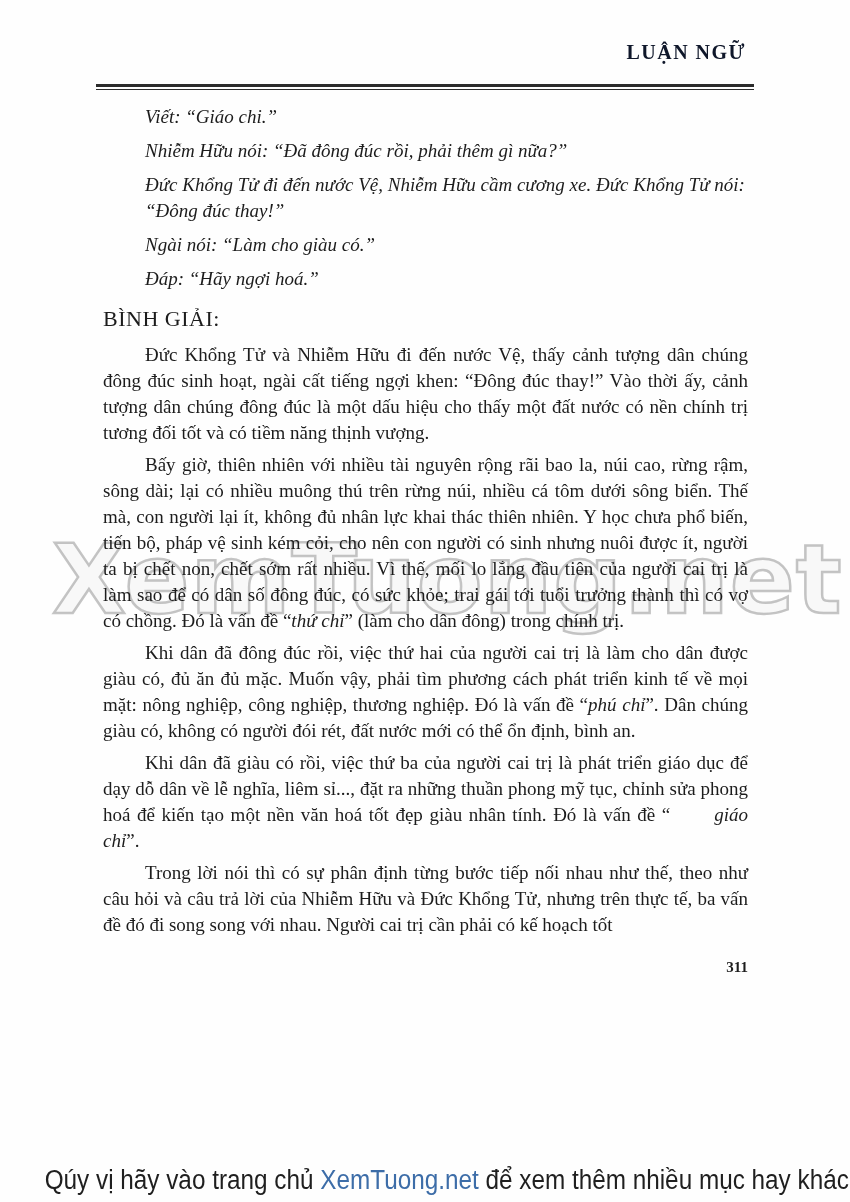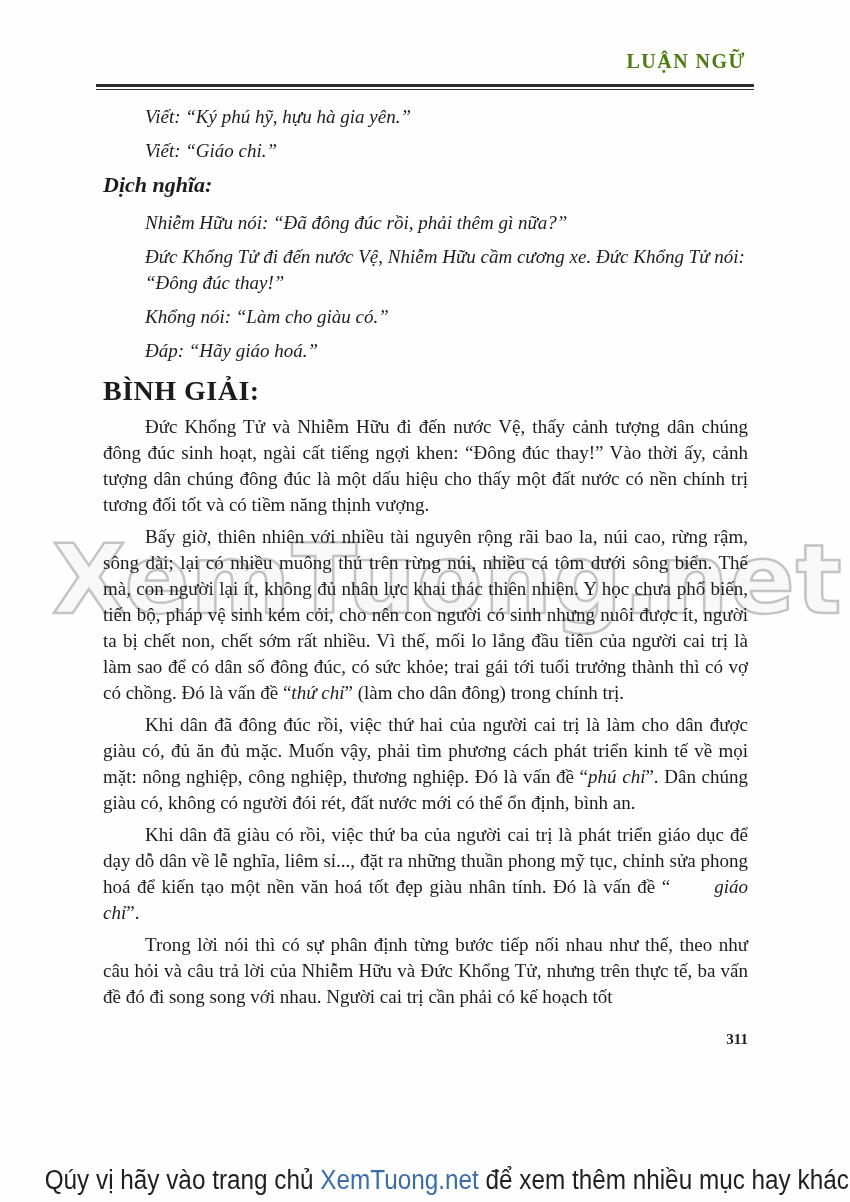--- a/index.html
+++ b/index.html
@@ -12,26 +12,26 @@
     overflow: hidden;
   }
   .page {
     position: relative;
     width: 850px; height: 1202px;
     background: #fefefe;
   }
   
   .running-head {
     position: absolute;
-    top: 50px; left: 103px; right: 104px;
+    top: 41px; left: 103px; right: 104px;
     text-align: right;
     font-weight: bold;
     font-size: 20px;
     letter-spacing: 1.5px;
-    color: #4d7c0f;
+    color: #0f172a;
   }
   .header-rule {
     position: absolute;
     top: 84px; left: 96px; right: 96px;
   }
   .header-rule .rule-a { height: 3px; background: #2b2b2b; }
   .header-rule .rule-b { height: 1px; background: #2b2b2b; margin-top: 2px; }
   
   .content {
     position: absolute;
@@ -45,22 +45,22 @@
     margin-left: 42px;
     margin-bottom: 8px;
   }
   .section-heading-italic {
     font-weight: bold;
     font-style: italic;
     font-size: 22px;
     margin: 6px 0 12px 0;
   }
   .section-heading {
-    font-weight: bold;
-    font-size: 28px;
+    font-weight: normal;
+    font-size: 22px;
     letter-spacing: 0.5px;
     margin: 14px 0 10px 0;
   }
   .body-para {
     text-align: justify;
     text-indent: 42px;
     margin-bottom: 6px;
   }
   .page-number {
     text-align: right;
@@ -111,29 +111,27 @@
 
   <div class="running-head">LUẬN NGỮ</div>
   <div class="header-rule">
     <div class="rule-a"></div>
     <div class="rule-b"></div>
   </div>
 
   <div class="watermark">XemTuong.net</div>
 
   <div class="content">
-    <p class="quote-line">Viết: “Ký phú hỹ, hựu hà gia yên.”</p>
     <p class="quote-line">Viết: “Giáo chi.”</p>
 
-    <h2 class="section-heading-italic">Dịch nghĩa:</h2>
 
     <p class="quote-line">Nhiễm Hữu nói: “Đã đông đúc rồi, phải thêm gì nữa?”</p>
     <p class="quote-line">Đức Khổng Tử đi đến nước Vệ, Nhiễm Hữu cầm cương xe. Đức Khổng Tử nói: “Đông đúc thay!”</p>
-    <p class="quote-line">Khổng nói: “Làm cho giàu có.”</p>
-    <p class="quote-line">Đáp: “Hãy giáo hoá.”</p>
+    <p class="quote-line">Ngài nói: “Làm cho giàu có.”</p>
+    <p class="quote-line">Đáp: “Hãy ngợi hoá.”</p>
 
     <h2 class="section-heading">BÌNH GIẢI:</h2>
 
     <p class="body-para"><span>Đức Khổng Tử và Nhiễm Hữu đi đến nước Vệ, thấy cảnh tượng dân chúng đông đúc sinh hoạt, ngài cất tiếng ngợi khen: “Đông đúc thay!” Vào thời ấy, cảnh tượng dân chúng đông đúc là một dấu hiệu cho thấy một đất nước có nền chính trị tương đối tốt và có tiềm năng thịnh vượng.</span></p>
     <p class="body-para"><span>Bấy giờ, thiên nhiên với nhiều tài nguyên rộng rãi bao la, núi cao, rừng rậm, sông dài; lại có nhiều muông thú trên rừng núi, nhiều cá tôm dưới sông biển. Thế mà, con người lại ít, không đủ nhân lực khai thác thiên nhiên. Y học chưa phổ biến, tiến bộ, pháp vệ sinh kém cỏi, cho nên con người có sinh nhưng nuôi được ít, người ta bị chết non, chết sớm rất nhiều. Vì thế, mối lo lắng đầu tiên của người cai trị là làm sao để có dân số đông đúc, có sức khỏe; trai gái tới tuổi trưởng thành thì có vợ có chồng. Đó là vấn đề “</span><span style="font-style: italic;">thứ chỉ</span><span>” (làm cho dân đông) trong chính trị.</span></p>
     <p class="body-para"><span>Khi dân đã đông đúc rồi, việc thứ hai của người cai trị là làm cho dân được giàu có, đủ ăn đủ mặc. Muốn vậy, phải tìm phương cách phát triển kinh tế về mọi mặt: nông nghiệp, công nghiệp, thương nghiệp. Đó là vấn đề “</span><span style="font-style: italic;">phú chỉ</span><span>”. Dân chúng giàu có, không có người đói rét, đất nước mới có thể ổn định, bình an.</span></p>
     <p class="body-para"><span>Khi dân đã giàu có rồi, việc thứ ba của người cai trị là phát triển giáo dục để dạy dỗ dân về lễ nghĩa, liêm sỉ..., đặt ra những thuần phong mỹ tục, chỉnh sửa phong hoá để kiến tạo một nền văn hoá tốt đẹp giàu nhân tính. Đó là vấn đề “</span><span style="font-style: italic; margin-left: 44px;">giáo chỉ</span><span>”.</span></p>
     <p class="body-para"><span>Trong lời nói thì có sự phân định từng bước tiếp nối nhau như thế, theo như câu hỏi và câu trả lời của Nhiễm Hữu và Đức Khổng Tử, nhưng trên thực tế, ba vấn đề đó đi song song với nhau. Người cai trị cần phải có kế hoạch tốt</span></p>
 
     <div class="page-number">311</div>

